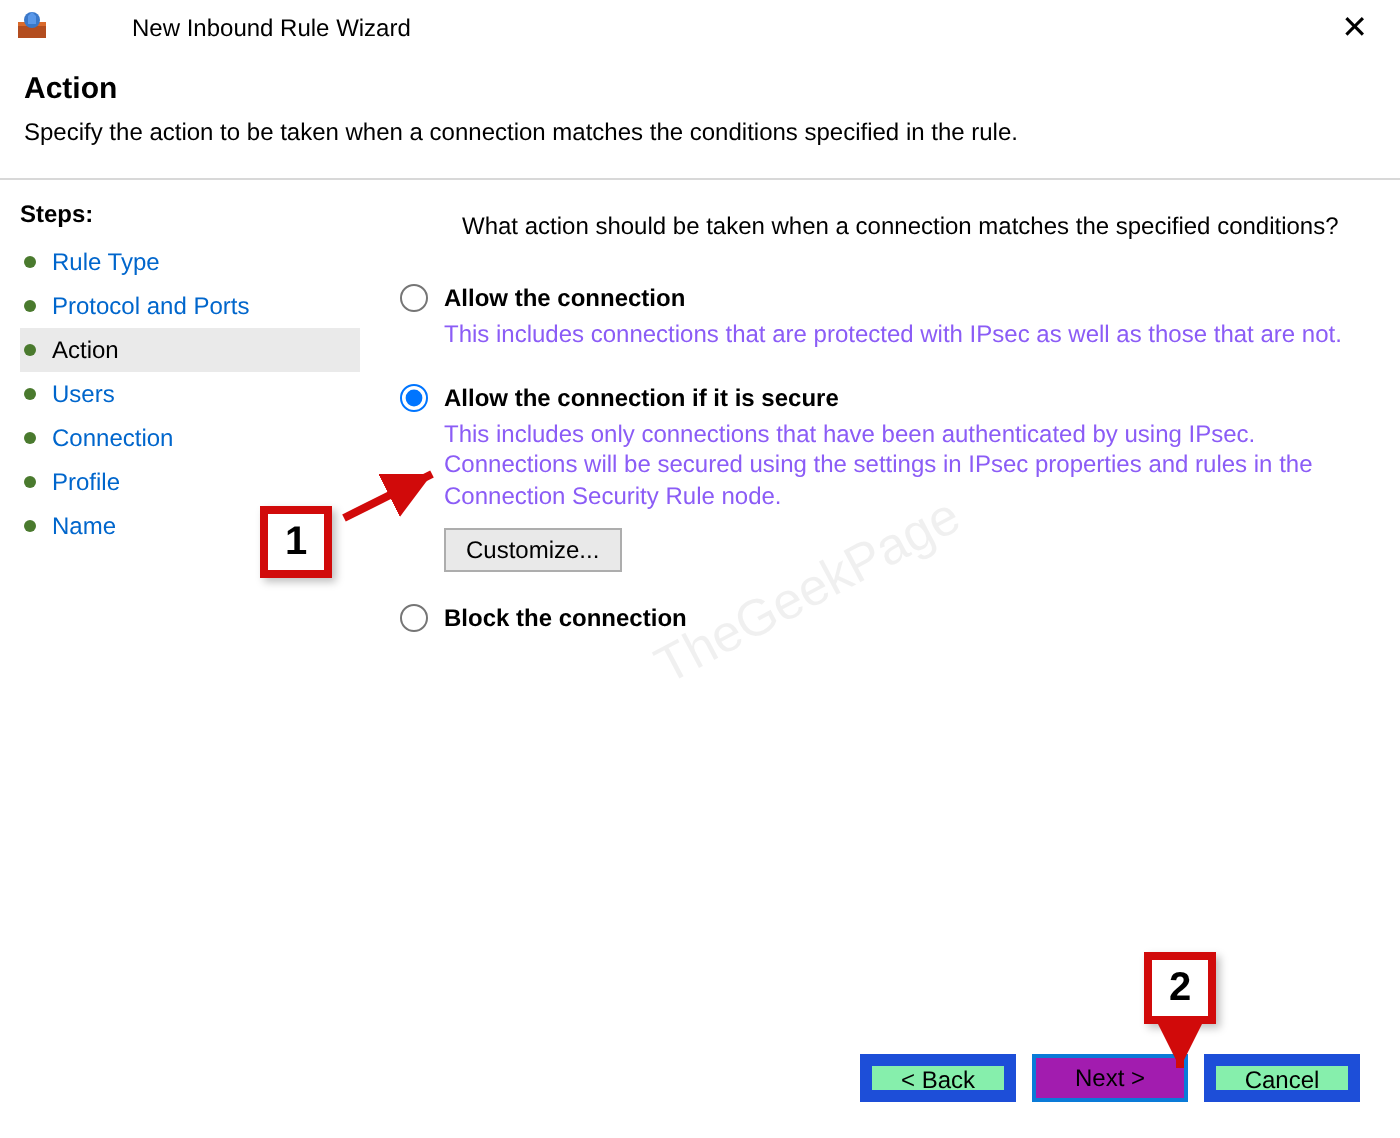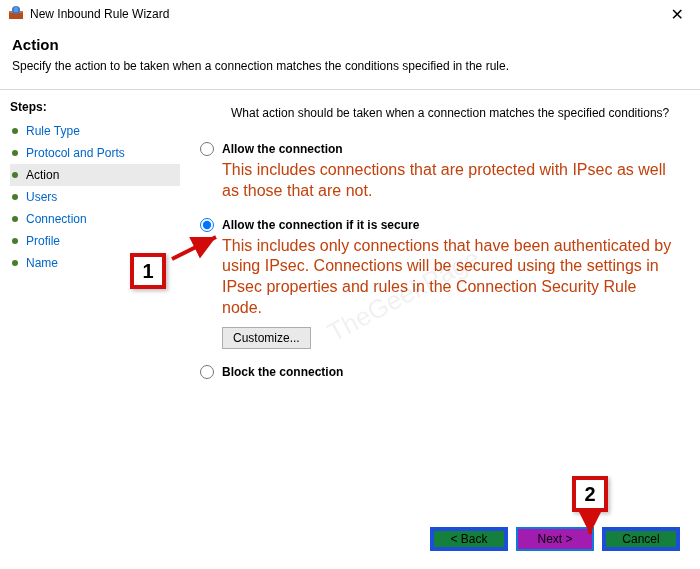--- a/index.html
+++ b/index.html
@@ -10,20 +10,21 @@
     width: 700px;
     height: 569px;
     position: relative;
     overflow: hidden;
   }
   .titlebar {
     display: flex;
     align-items: center;
     padding: 4px 8px;
     height: 28px;
+    gap: 36px;
   }
   .titlebar .icon { margin-right: 6px; }
   .titlebar .title { flex: 1; font-size: 12px; }
   .titlebar .close { font-size: 16px; padding: 2px 8px; cursor: pointer; }
   .header {
     padding: 8px 12px 4px 12px;
   }
   .header h1 {
     font-size: 15px;
     font-weight: 700;
@@ -91,25 +92,25 @@
   }
   .option-row input[type=radio] {
     width: 14px; height: 14px;
     margin: 0;
   }
   .option-row label {
     font-weight: 700;
     font-size: 12px;
   }
   .option-desc {
-    font-size: 16px;
+    font-size: 12px;
     margin-left: 22px;
     margin-top: 4px;
     line-height: 1.3;
-    color: #c2410c;
+    color: #8b5cf6;
   }
   .customize-btn {
     margin-left: 22px;
     margin-top: 8px;
     padding: 3px 10px;
     font-size: 12px;
     background: #e9e9e9;
     border: 1px solid #adadad;
     cursor: pointer;
   }
@@ -117,22 +118,22 @@
     position: absolute;
     bottom: 18px;
     right: 20px;
     display: flex;
     gap: 8px;
   }
   .footer button {
     width: 78px;
     height: 24px;
     font-size: 12px;
-    background: #15803d;
-    border: 4px solid #1d4ed8;
+    background: #86efac;
+    border: 6px solid #1d4ed8;
     cursor: pointer;
   }
   .footer button.primary {
     border: 2px solid #0a7bd8;
     background: #a21caf;
   }
   .watermark {
     position: absolute;
     left: 320px;
     top: 280px;

